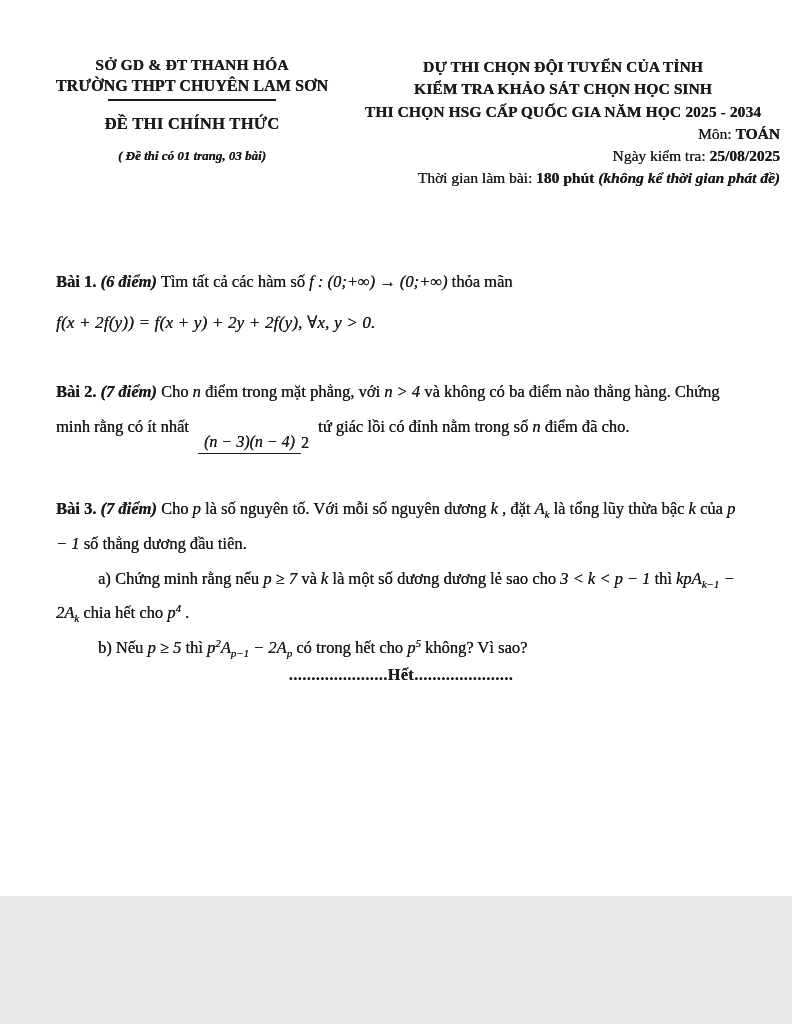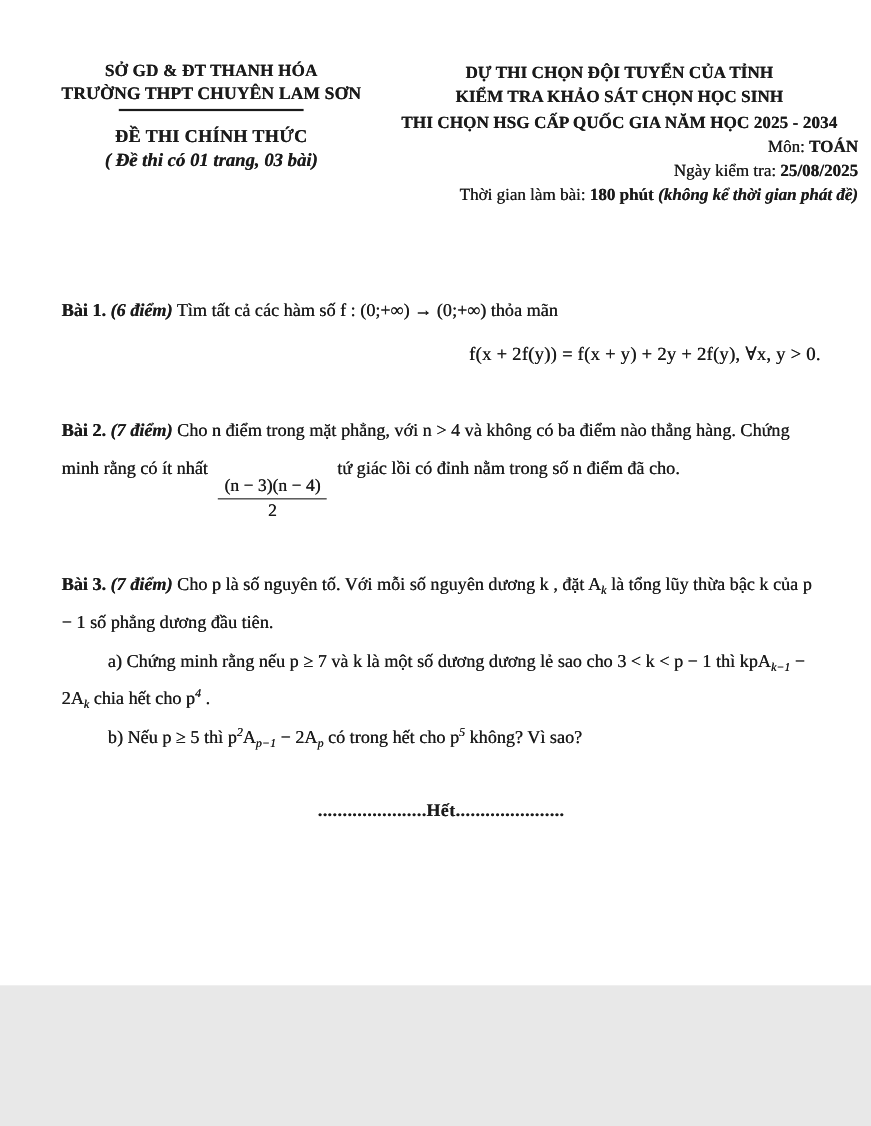--- a/index.html
+++ b/index.html
@@ -9,39 +9,39 @@
     height: 896px;
     margin: 0 auto;
     background: #ffffff;
     color: #1b1b1b;
     font-family: "Liberation Serif", "DejaVu Serif", serif;
     overflow: hidden;
     text-shadow: 0.25px 0 0 currentColor;
   }
   .bold { font-weight: 700; }
   .bi   { font-weight: 700; font-style: italic; }
-  .m    { }
+  .m    { font-style: italic; }
 
   
   .header { display: flex; padding-top: 56px; }
   .header-left {
     width: 292px;
     margin-left: 46px;
     text-align: center;
     flex: none;
   }
   .hl-line1 { font-size: 15.5px; letter-spacing: 0.2px; }
   .hl-line2 { font-size: 16px; margin-top: 3px; letter-spacing: 0.1px; }
   .hl-rule  {
     width: 168px; height: 0;
     border-top: 2.2px solid #1b1b1b;
     margin: 4px auto 13px auto;
   }
   .hl-line3 { font-size: 16.5px; letter-spacing: 0.3px; }
-  .hl-line4 { font-size: 17px; margin-top: 2px; }
+  .hl-line4 { font-size: 13px; margin-top: 14px; }
 
   .header-right {
     width: 434px;
     margin-left: 8px;
     flex: none;
     text-align: center;
   }
   .hr-line { font-size: 15.5px; line-height: 1.45; letter-spacing: 0.1px; }
   .hr-meta {
     text-align: right;
@@ -54,45 +54,44 @@
   .problems {
     margin: 76px 46px 0 56px;
     font-size: 16.5px;
   }
   .prob { margin: 0; line-height: 2.1; }
   .prob-gap2 { margin-top: 42px; }
   .prob-gap3 { margin-top: 38px; }
   .part { margin: 0; line-height: 2.1; text-indent: 42px; }
 
   .equation {
-    text-align: right;
+    text-align: left;
     font-size: 17px;
     margin-top: 12px;
     letter-spacing: 0.2px;
   }
 
   sub, sup { font-size: 0.66em; line-height: 0; font-style: italic; }
   sub { vertical-align: -0.35em; }
   sup { vertical-align: 0.55em; }
 
   .frac {
     display: inline-flex;
-    flex-direction: column;
+    flex-direction: row;
     vertical-align: -15px;
     text-align: center;
     line-height: 1.3;
     margin: 0 5px;
     font-size: 16px;
   }
   .frac .num { border-bottom: 1.8px solid #1b1b1b; padding: 0 6px 1px 6px; }
   .frac .den { padding-top: 1px; }
 
   .footer-line {
     text-align: center;
-    margin-top: 42px;
     font-size: 16px;
     letter-spacing: 0.5px;
   }
 </style>
 </head>
 <body>
 
 <div class="page">
 
   <div class="header">
@@ -122,21 +121,21 @@
     <div class="equation m">f(x + 2f(y)) = f(x + y) + 2y + 2f(y),  ∀x, y &gt; 0.</div>
 
     <p class="prob prob-gap2">
       <span class="bold">Bài 2.</span><span class="bi"> (7 điểm)</span><span> Cho </span><span class="m">n</span><span> điểm trong mặt phẳng, với </span><span class="m">n &gt; 4</span><span> và không có ba điểm nào thẳng hàng. Chứng minh rằng có ít nhất </span><span class="frac">
           <span class="num m">(n − 3)(n − 4)</span>
           <span class="den">2</span>
         </span><span> tứ giác lồi có đỉnh nằm trong số </span><span class="m">n</span><span> điểm đã cho.</span>
     </p>
 
     <p class="prob prob-gap3">
-      <span class="bold">Bài 3.</span><span class="bi"> (7 điểm)</span><span> Cho </span><span class="m">p</span><span> là số nguyên tố. Với mỗi số nguyên dương </span><span class="m">k</span><span> , đặt </span><span class="m">A</span><sub>k</sub><span> là tổng lũy thừa bậc </span><span class="m">k</span><span> của </span><span class="m">p − 1</span><span> số phẳng dương đầu tiên.</span>
+      <span class="bold">Bài 3.</span><span class="bi"> (7 điểm)</span><span> Cho </span><span class="m">p</span><span> là số nguyên tố. Với mỗi số nguyên dương </span><span class="m">k</span><span> , đặt </span><span class="m">A</span><sub>k</sub><span> là tổng lũy thừa bậc </span><span class="m">k</span><span> của </span><span class="m">p − 1</span><span> số thẳng dương đầu tiên.</span>
     </p>
 
     <p class="part">
       <span>a) Chứng minh rằng nếu </span><span class="m">p ≥ 7</span><span> và </span><span class="m">k</span><span> là một số dương dương lẻ sao cho </span><span class="m">3 &lt; k &lt; p − 1</span><span> thì </span><span class="m">kpA</span><sub>k−1</sub><span class="m"> − 2A</span><sub>k</sub><span> chia hết cho </span><span class="m">p</span><sup>4</sup><span> .</span>
     </p>
 
     <p class="part">
       <span>b) Nếu </span><span class="m">p ≥ 5</span><span> thì </span><span class="m">p</span><sup>2</sup><span class="m">A</span><sub>p−1</sub><span class="m"> − 2A</span><sub>p</sub><span> có trong hết cho </span><span class="m">p</span><sup>5</sup><span> không? Vì sao?</span>
     </p>
 

